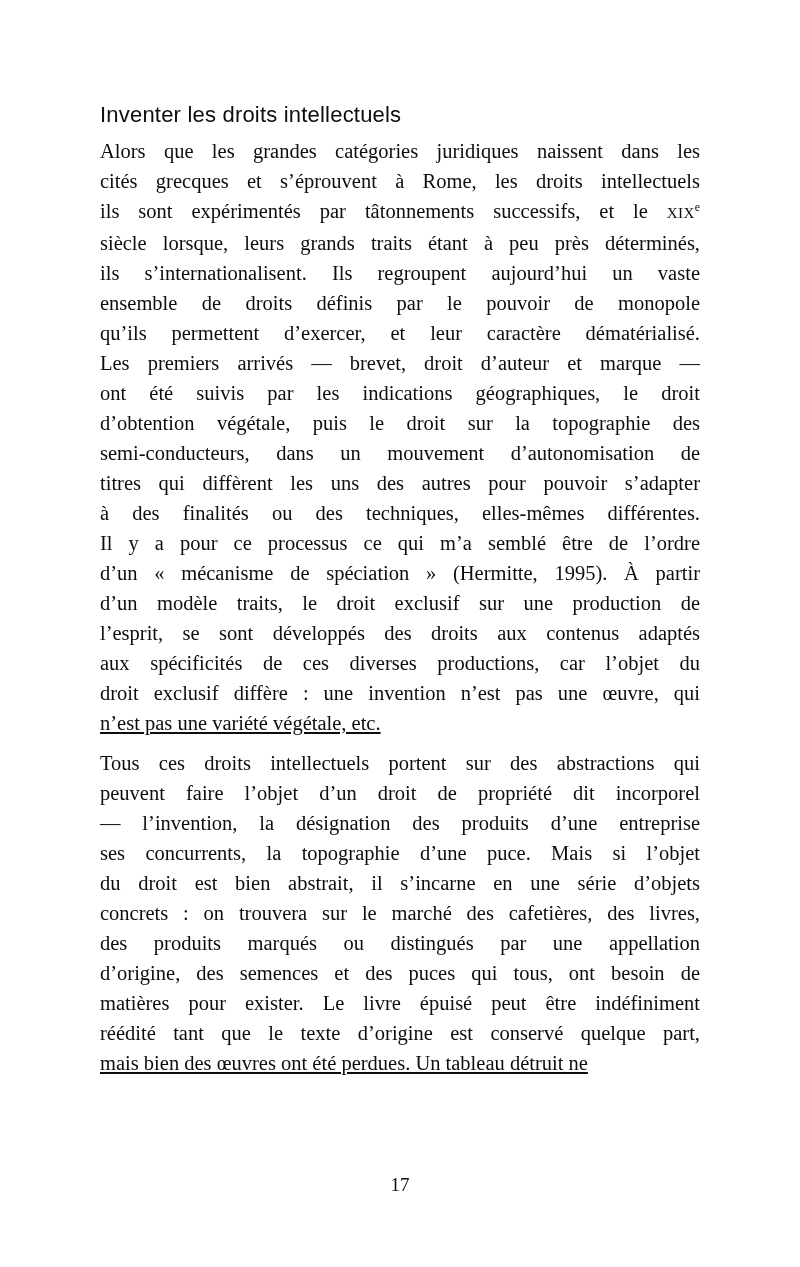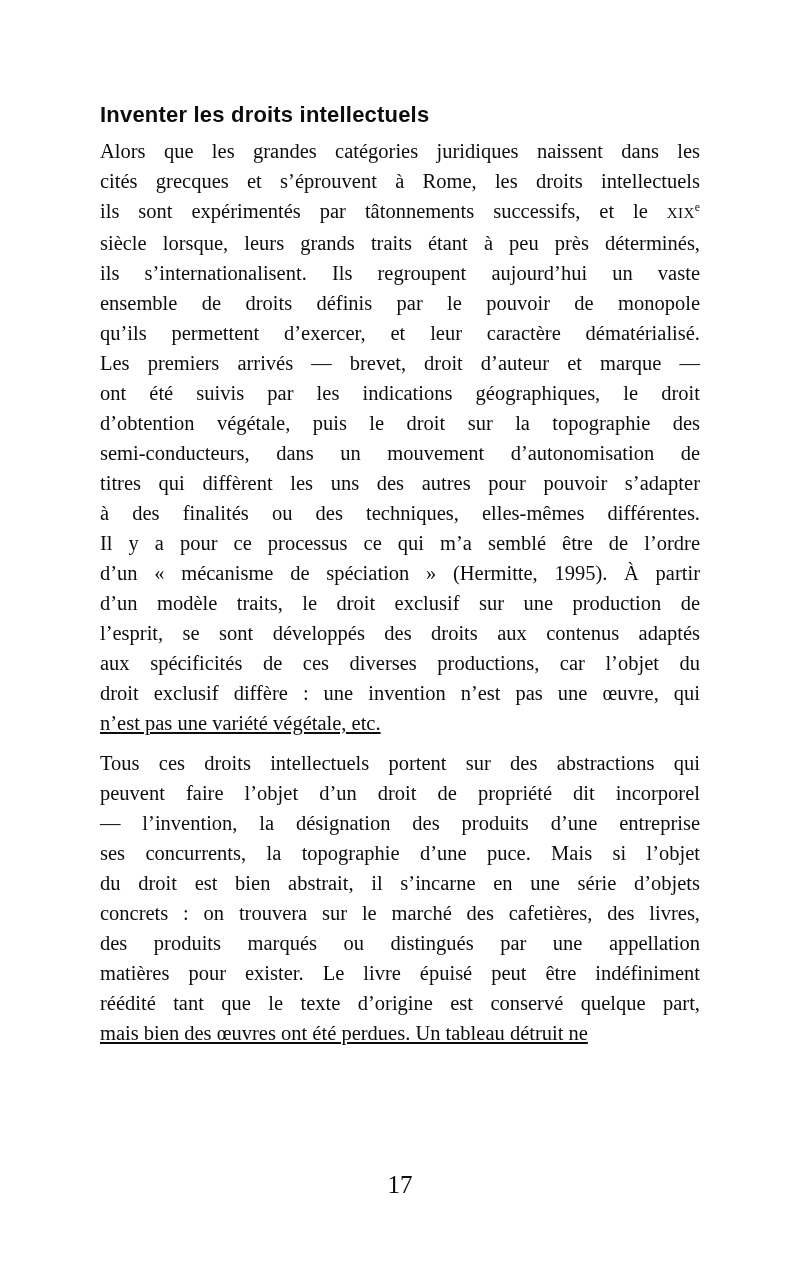--- a/index.html
+++ b/index.html
@@ -14,21 +14,21 @@
     color: #0d0d0d;
     font-family: "Liberation Serif", serif;
     overflow: hidden;
   }
   .page-heading {
     position: absolute;
     left: 100px;
     top: 86px;
     width: 600px;
     font-family: "Liberation Sans", sans-serif;
-    font-weight: 700;
+    font-weight: 400;
     font-size: 22px;
     line-height: 28px;
     letter-spacing: 0.2px;
     color: #0d0d0d;
   }
   .body-text {
     position: absolute;
     left: 100px;
     top: 136px;
     width: 600px;
@@ -60,21 +60,21 @@
     position: relative;
     top: -0.55em;
     line-height: 0;
   }
   .page-footer {
     position: absolute;
     left: 0;
     top: 1170px;
     width: 800px;
     text-align: center;
-    font-size: 25px;
+    font-size: 19px;
     line-height: 30px;
     color: #0d0d0d;
   }
 </style>
 </head>
 <body>
 
 <h1 class="page-heading">Inventer les droits intellectuels</h1>
 
 <div class="body-text">
@@ -101,19 +101,20 @@
       <div class="line last">n’est pas une variété végétale, etc.</div>
     </div>
     <div class="para">
       <div class="line">Tous ces droits intellectuels portent sur des abstractions qui</div>
       <div class="line">peuvent faire l’objet d’un droit de propriété dit incorporel</div>
       <div class="line">— l’invention, la désignation des produits d’une entreprise</div>
       <div class="line">ses concurrents, la topographie d’une puce. Mais si l’objet</div>
       <div class="line">du droit est bien abstrait, il s’incarne en une série d’objets</div>
       <div class="line">concrets : on trouvera sur le marché des cafetières, des livres,</div>
       <div class="line">des produits marqués ou distingués par une appellation</div>
+      <div class="line">d’origine, des semences et des puces qui tous, ont besoin de</div>
       <div class="line">matières pour exister. Le livre épuisé peut être indéfiniment</div>
       <div class="line">réédité tant que le texte d’origine est conservé quelque part,</div>
       <div class="line last">mais bien des œuvres ont été perdues. Un tableau détruit ne</div>
     </div>
   </div>
 
 <div class="page-footer">17</div>
 
 </body></html>

